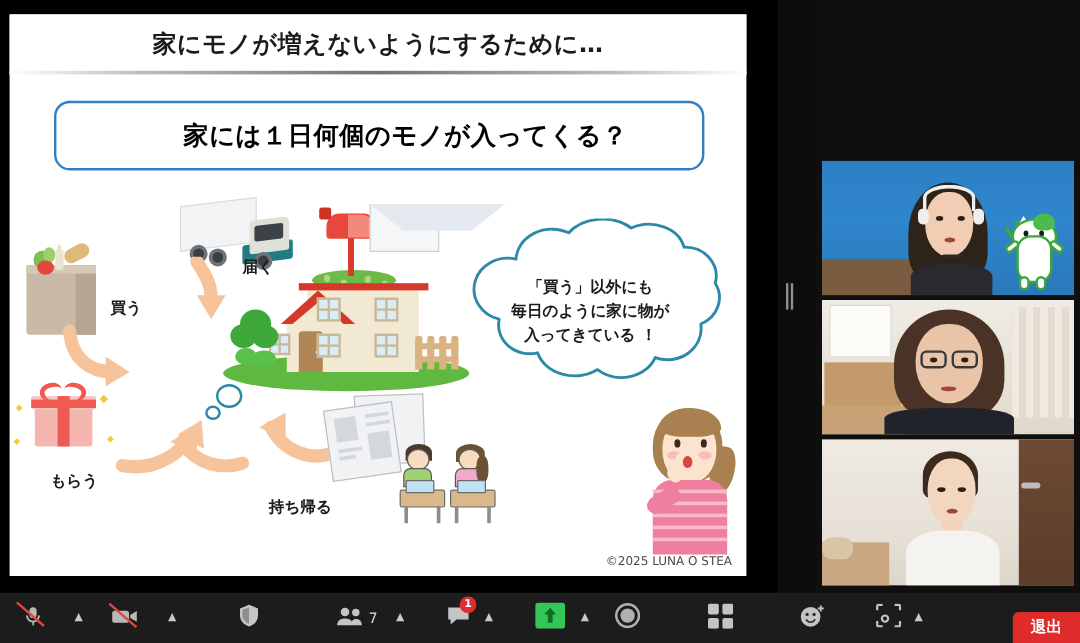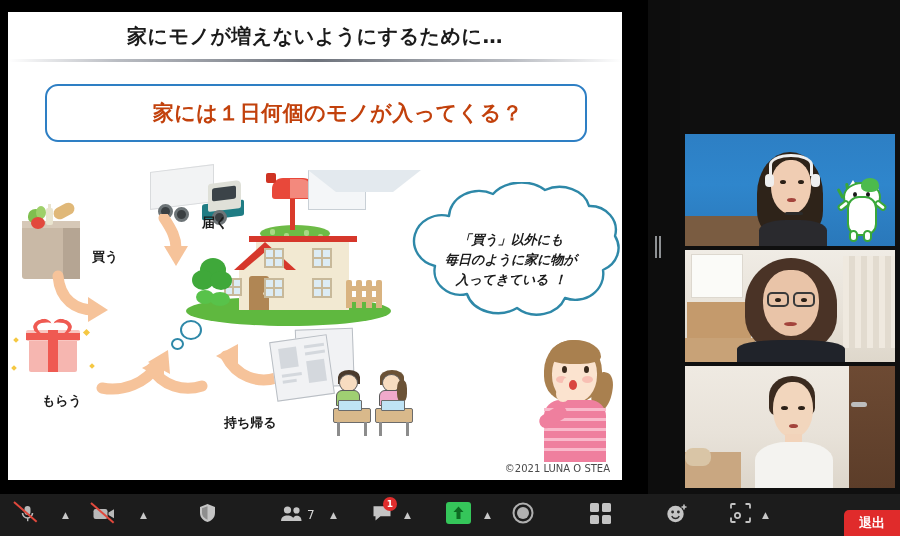--- a/index.html
+++ b/index.html
@@ -17,21 +17,21 @@
 
   .slide-title-bar { position:relative; height:50px; background:#fff; }
   .slide-title { position:absolute; left:0; right:0; top:11px; text-align:center;
       font-size:20px; font-weight:700; color:#1b1b1b; letter-spacing:.5px; }
   .title-rule { position:absolute; left:0; right:0; bottom:0; height:3px;
       background:linear-gradient(to right,#ffffff 0%,#b9bcc2 18%,#6e737c 50%,#b9bcc2 82%,#ffffff 100%); }
 
   .qbox { position:absolute; left:37px; top:72px; width:542px; height:58px;
       border:2.5px solid #2e7fc4; border-radius:13px; background:#fff;
       display:flex; align-items:center; justify-content:center; }
-  .qbox span { font-size:21px; font-weight:700; color:#c2410c; letter-spacing:.5px;margin-left:44px; }
+  .qbox span { font-size:21px; font-weight:700; color:#000000; letter-spacing:.5px;margin-left:44px; }
 
   .canvas { position:absolute; left:0; top:140px; width:614px; height:328px; overflow:hidden; }
 
   .lbl { position:absolute; font-size:13px; font-weight:700; color:#1a1a1a; white-space:nowrap; }
 
   
   .bag { position:absolute; left:14px; top:55px; width:58px; height:72px; }
   .bag-body { position:absolute; left:0; top:14px; width:58px; height:58px;
       background:#c9b9a6; border-radius:2px 2px 3px 3px; }
   .bag-side { position:absolute; left:41px; top:14px; width:17px; height:58px; background:#b5a593; }
@@ -124,21 +124,21 @@
   .kids { position:absolute; left:325px; top:212px; width:84px; height:62px; }
   .desk { position:absolute; width:38px; height:15px; background:#d9b98b; border:1.5px solid #6b6b6b; border-radius:2px;}
   .desk i{position:absolute;left:3px;top:13px;width:3px;height:14px;background:#8c8c8c;}
   .desk b{position:absolute;right:3px;top:13px;width:3px;height:14px;background:#8c8c8c;}
   .kid-head{position:absolute;width:19px;height:18px;border-radius:50%;background:#f7dcc0;border:1.5px solid #5a5a5a;}
   .kid-hair{position:absolute;border-radius:50% 50% 0 0;}
   .kid-body{position:absolute;width:24px;height:16px;border-radius:6px 6px 0 0;border:1.5px solid #5a5a5a;}
   .book{position:absolute;width:24px;height:11px;background:#bfe3f5;border:1.5px solid #6b6b6b;border-radius:1px;}
 
   
-  .bubble { position:absolute; left:381px; top:30px; width:245px; height:172px;font-style:italic; }
+  .bubble { position:absolute; left:362px; top:30px; width:245px; height:172px; }
   .bubble svg { position:absolute; left:0; top:0; }
   .bubble-text { position:absolute; left:22px; top:48px; width:200px; text-align:center;
       font-size:13px; font-weight:700; color:#1a1a1a; line-height:1.55; }
   .dot1 { position:absolute; left:172px; top:168px; width:22px; height:20px;
       border:2.5px solid #2e88a8; border-radius:50%; background:#fff; }
   .dot2 { position:absolute; left:163px; top:186px; width:13px; height:12px;
       border:2.5px solid #2e88a8; border-radius:50%; background:#fff; }
 
   
   .woman { position:absolute; left:524px; top:182px; width:86px; height:128px; }
@@ -423,21 +423,21 @@
               <div class="w-stripe" style="top:38px;"></div>
               <div class="w-stripe" style="top:48px;"></div>
             </div>
             <div class="w-arm"></div>
             <div class="w-hand"></div>
             <div class="w-finger"></div>
           </div>
 
         </div>
 
-        <div class="copyright">©2021 LUNA O STEA</div>
+        <div class="copyright">©2025 LUNA O STEA</div>
       </div>
     </div>
 
     <div id="drag-handle">
       <i style="left:0;"></i>
         <i style="left:4px;"></i>
     </div>
 
     <div id="video-strip">
 

